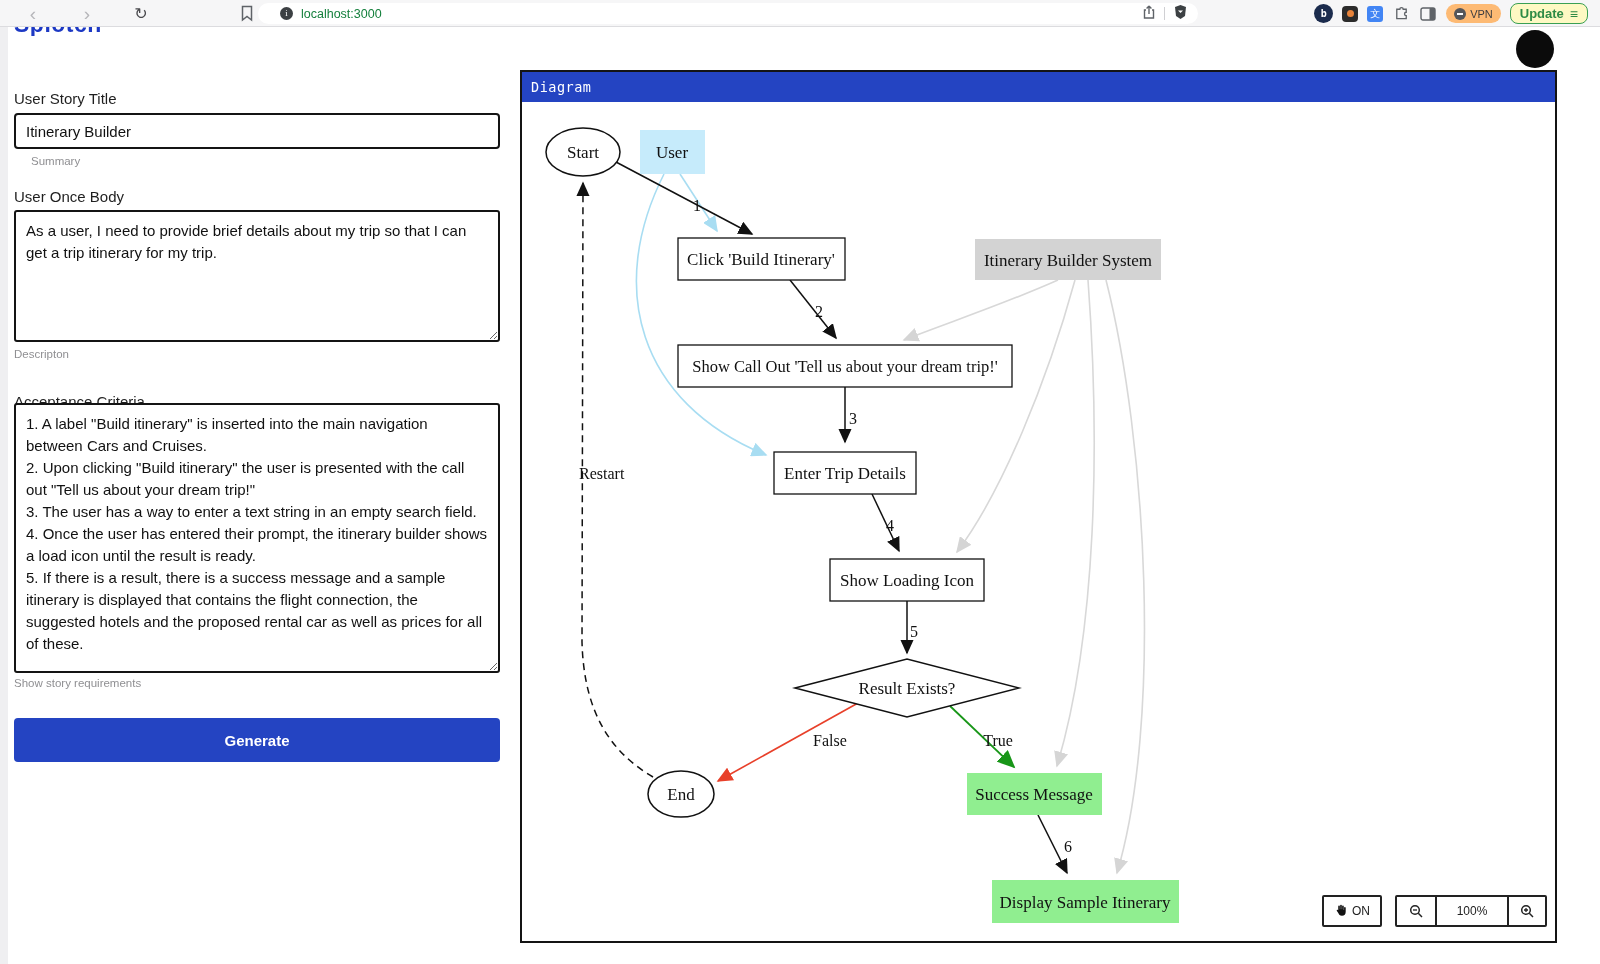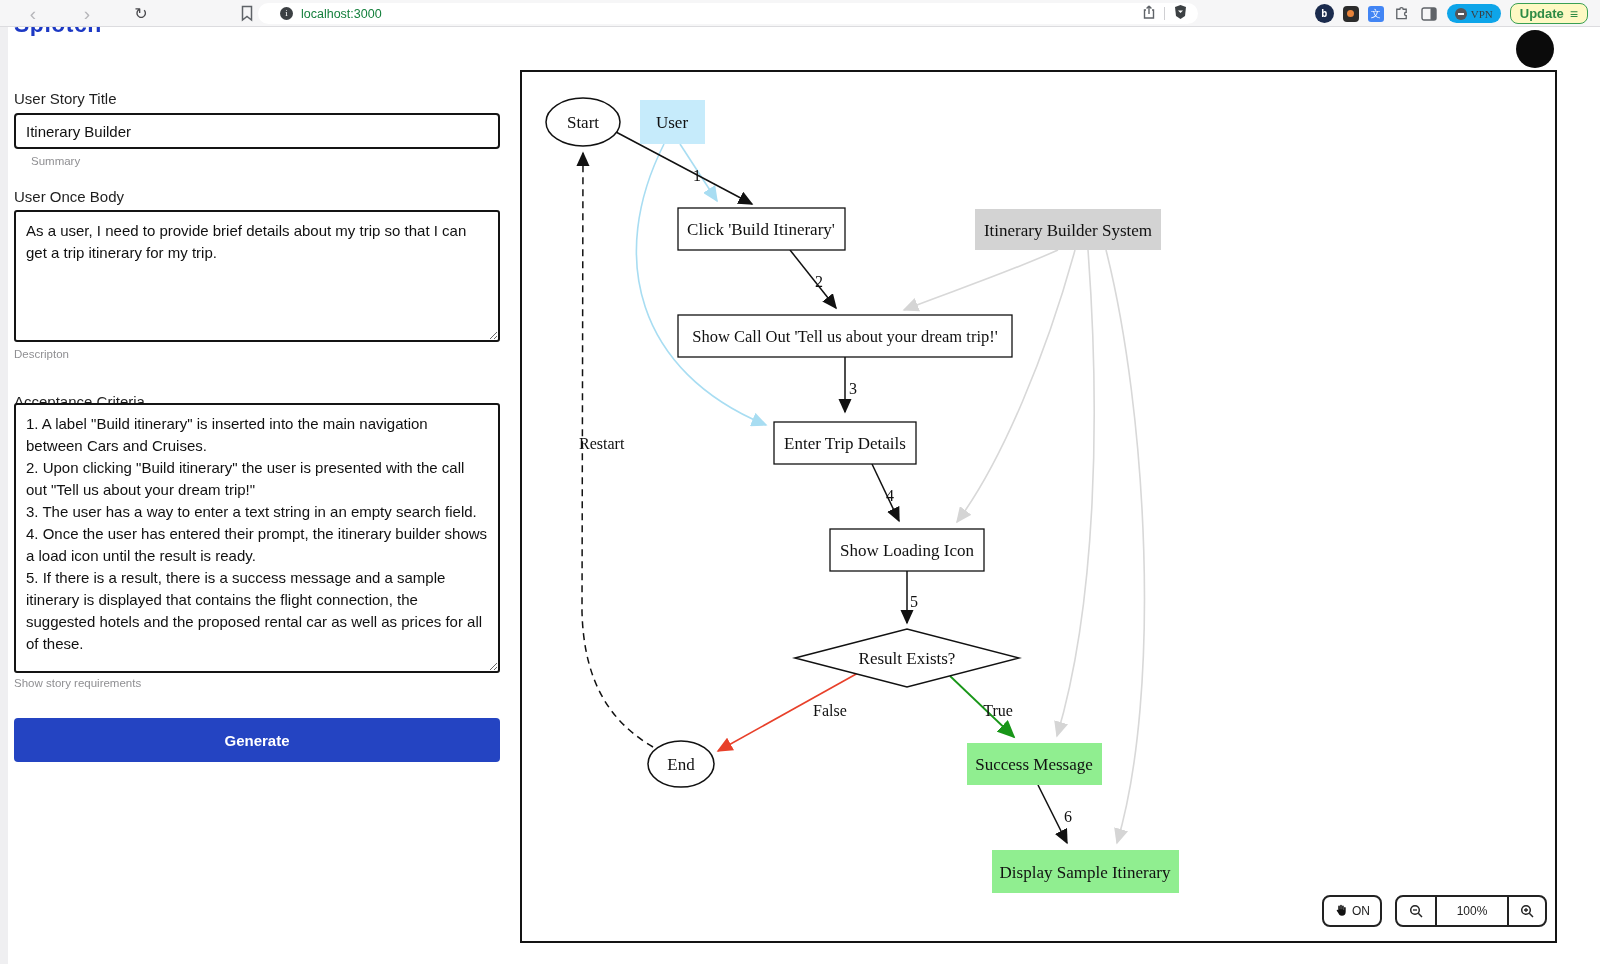--- a/index.html
+++ b/index.html
@@ -14,21 +14,21 @@
   .info-dot { width:13px; height:13px; border-radius:50%; background:#3c4043; color:#fff; font-size:9px; line-height:13px; text-align:center; font-family:"Liberation Serif",serif; margin:0 8px 0 12px; }
   .url-text { font-size:12.5px; color:#15803d; }
   .url-right { margin-left:auto; display:flex; align-items:center; gap:8px; }
   .divider-v { width:1px; height:13px; background:#d0d0d3; }
   .ext-row { position:absolute; right:0; top:0; height:27px; display:flex; align-items:center; gap:9px; padding-right:12px; }
   .ext-ic { width:18px; height:18px; display:flex; align-items:center; justify-content:center; }
   .ext-circle { width:19px; height:19px; border-radius:50%; background:#1b2b4d; color:#fff; font-size:10px; font-weight:bold; text-align:center; line-height:19px; font-family:"DejaVu Sans Mono",monospace; }
   .ext-cam { width:16px; height:16px; border-radius:4px; background:#2b2b2b; display:flex; align-items:center; justify-content:center; }
   .ext-cam i { width:7px; height:7px; border-radius:50%; background:#e8833a; display:block; }
   .ext-tr { width:16px; height:16px; border-radius:3px; background:#4285f4; color:#fff; font-size:10px; text-align:center; line-height:16px; }
-  .vpn-pill { height:19px; border-radius:10px; background:#0ea5e9; display:flex; align-items:center; gap:4px; padding:0 8px;font-family:Liberation Serif, serif; }
+  .vpn-pill { height:19px; border-radius:10px; background:#fdba74; display:flex; align-items:center; gap:4px; padding:0 8px; }
   .vpn-dot { width:12px; height:12px; border-radius:50%; background:#55565a; position:relative; }
   .vpn-dot::after { content:""; position:absolute; left:3px; top:5px; width:6px; height:2px; background:#fff; }
   .vpn-label { font-size:11px; color:#3c3c3f; }
   .update-btn { height:21px; border:1.5px solid #3aa053; border-radius:8px; background:#fef9c3; color:#2e8b45; font-size:13px; font-weight:bold; display:flex; align-items:center; gap:6px; padding:0 9px; }
   .update-btn .burger { font-size:14px; }
 
   
   .page { position:absolute; left:0; top:27px; width:1600px; height:937px; background:#fff; }
   .left-strip { position:absolute; left:0; top:0; width:8px; height:937px; background:#efeff1; }
   .logo-clip { position:absolute; left:14px; top:0; width:120px; height:9px; overflow:hidden; }
@@ -40,21 +40,21 @@
   .f-label { position:absolute; font-size:15px; color:#1f1f1f; }
   .f-help  { position:absolute; font-size:11.5px; color:#8f8f92; }
   .f-input { position:absolute; width:486px; height:36px; border:2px solid #141414; border-radius:4px; font-size:15px; color:#111; padding:0 10px; font-family:"Liberation Sans",sans-serif; background:#fff; }
   .f-area  { position:absolute; width:486px; border:2px solid #141414; border-radius:3px; font-size:15px; line-height:22px; color:#111; padding:8px 10px; font-family:"Liberation Sans",sans-serif; resize:both; background:#fff; }
   .gen-btn { position:absolute; left:0; top:691px; width:486px; height:44px; background:#2444c2; border:none; border-radius:4px; color:#fff; font-size:15px; font-weight:bold; font-family:"Liberation Sans",sans-serif; }
 
   
   .panel { position:absolute; left:520px; top:43px; width:1037px; height:873px; border:2px solid #141414; background:#fff; }
   .panel-head { height:30px; background:#2444c2; color:#fff; font-family:"DejaVu Sans Mono",monospace; font-size:13.5px; display:flex; align-items:center; padding-left:9px; letter-spacing:0.5px; }
   .panel svg.diagram { display:block; }
-  .ctrl { position:absolute; height:32px; background:#fff; border:2px solid #222; border-radius:8px; display:flex; align-items:center; justify-content:center; font-size:12px; color:#222; }
+  .ctrl { position:absolute; height:32px; background:#fff; border:2px solid #222; border-radius:2px; display:flex; align-items:center; justify-content:center; font-size:12px; color:#222; }
   .ctrl-pan { left:800px; top:823px; width:60px; gap:5px; }
   .ctrl-zoom { left:873px; top:823px; width:152px; padding:0; }
   .ctrl-zoom .cell { height:100%; display:flex; align-items:center; justify-content:center; }
   .ctrl-zoom .cell + .cell { border-left:2px solid #222; }
   .zcell-out,.zcell-in { width:38px; }
   .zcell-val { width:72px; font-size:12px; }
 
   text { font-family:"Liberation Serif",serif; fill:#111; }
 </style>
 </head>
@@ -137,20 +137,23 @@
 2. Upon clicking "Build itinerary" the user is presented with the call out "Tell us about your dream trip!"
 3. The user has a way to enter a text string in an empty search field.
 4. Once the user has entered their prompt, the itinerary builder shows a load icon until the result is ready.
 5. If there is a result, there is a success message and a sample itinerary is displayed that contains the flight connection, the suggested hotels and the proposed rental car as well as prices for all of these.</textarea>
     <span class="f-help" style="left:0; top:650px">Show story requirements</span>
 
     <button class="gen-btn">Generate</button>
   </div>
 
   <div class="panel">
+    <div class="panel-head">
+      <span>Diagram</span>
+    </div>
 
     <svg class="diagram" width="1033" height="839" viewBox="0 0 1033 839">
       <defs>
         <marker id="mb" markerWidth="11" markerHeight="9" refX="9" refY="4.5" orient="auto">
             <path d="M0 0 L10 4.5 L0 9 z" fill="#111"></path>
           </marker>
         <marker id="mblue" markerWidth="11" markerHeight="9" refX="9" refY="4.5" orient="auto">
             <path d="M0 0 L10 4.5 L0 9 z" fill="#a8ddf2"></path>
           </marker>
         <marker id="mgray" markerWidth="11" markerHeight="9" refX="9" refY="4.5" orient="auto">

